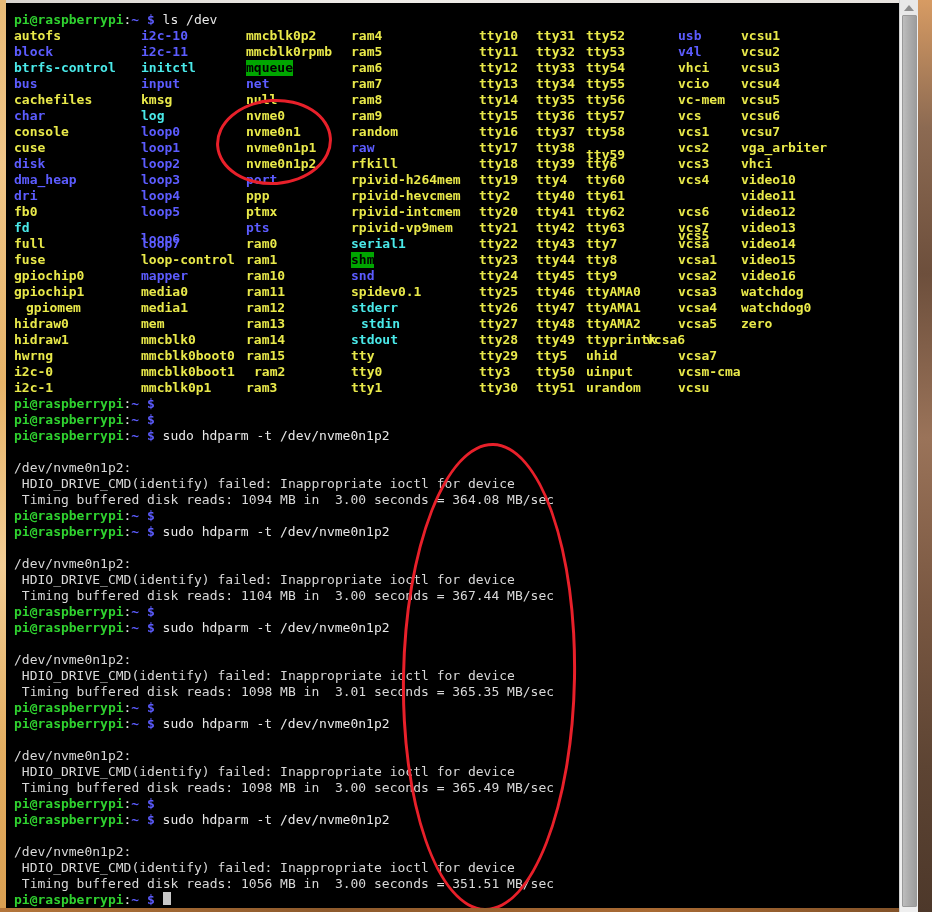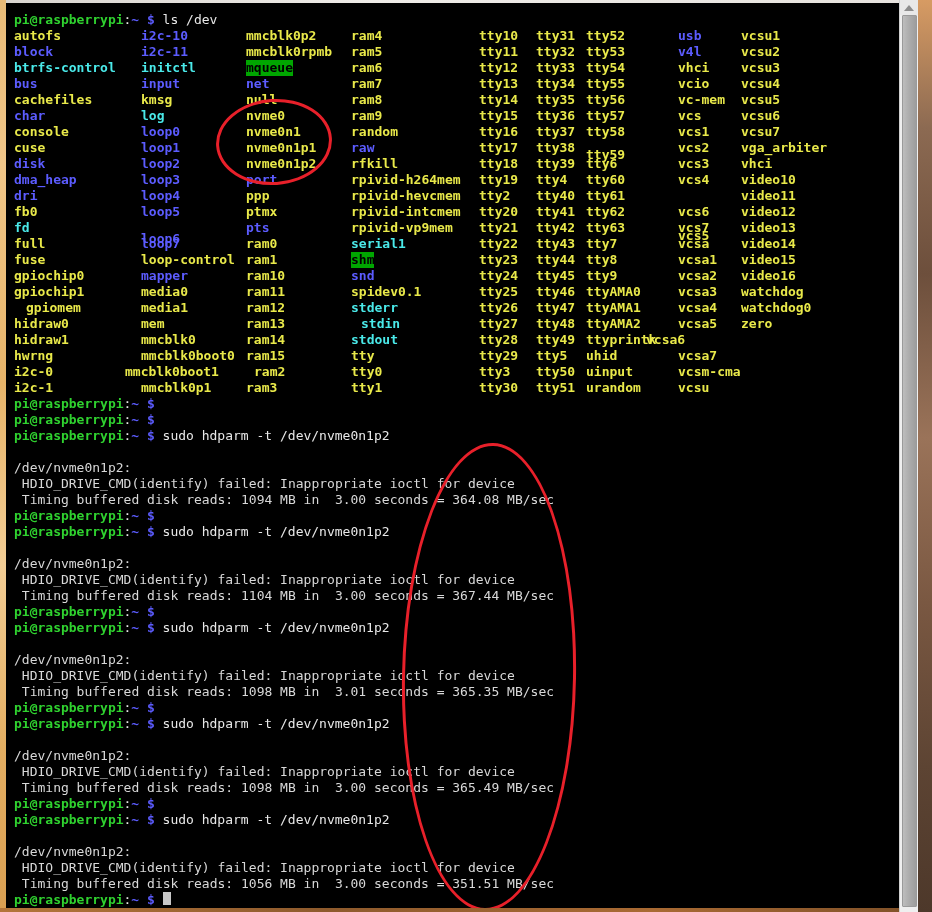--- a/index.html
+++ b/index.html
@@ -123,21 +123,21 @@
         <div class="cell c-dir bold" style="left: 135px; top: 201px;">loop5</div>
         <div class="cell c-dir bold" style="left: 135px; top: 228px;">loop6</div>
         <div class="cell c-dir bold" style="left: 135px; top: 233px;">loop7</div>
         <div class="cell c-file bold" style="left: 135px; top: 249px;">loop-control</div>
         <div class="cell c-dir bold" style="left: 135px; top: 265px;">mapper</div>
         <div class="cell c-file bold" style="left: 135px; top: 281px;">media0</div>
         <div class="cell c-file bold" style="left: 135px; top: 297px;">media1</div>
         <div class="cell c-file bold" style="left: 135px; top: 313px;">mem</div>
         <div class="cell c-file bold" style="left: 135px; top: 329px;">mmcblk0</div>
         <div class="cell c-file bold" style="left: 135px; top: 345px;">mmcblk0boot0</div>
-        <div class="cell c-file bold" style="left: 119px; top: 361px;">mmcblk0boot1</div>
+        <div class="cell c-file bold" style="left: 135px; top: 361px;">mmcblk0boot1</div>
         <div class="cell c-file bold" style="left: 135px; top: 377px;">mmcblk0p1</div>
         <div class="cell c-file bold" style="left: 240px; top: 25px;">mmcblk0p2</div>
         <div class="cell c-file bold" style="left: 240px; top: 41px;">mmcblk0rpmb</div>
         <div class="cell c-sticky bold" style="left: 240px; top: 57px;">mqueue</div>
         <div class="cell c-dir bold" style="left: 240px; top: 73px;">net</div>
         <div class="cell c-file bold" style="left: 240px; top: 89px;">null</div>
         <div class="cell c-file bold" style="left: 240px; top: 105px;">nvme0</div>
         <div class="cell c-file bold" style="left: 240px; top: 121px;">nvme0n1</div>
         <div class="cell c-file bold" style="left: 240px; top: 137px;">nvme0n1p1</div>
         <div class="cell c-file bold" style="left: 240px; top: 153px;">nvme0n1p2</div>

